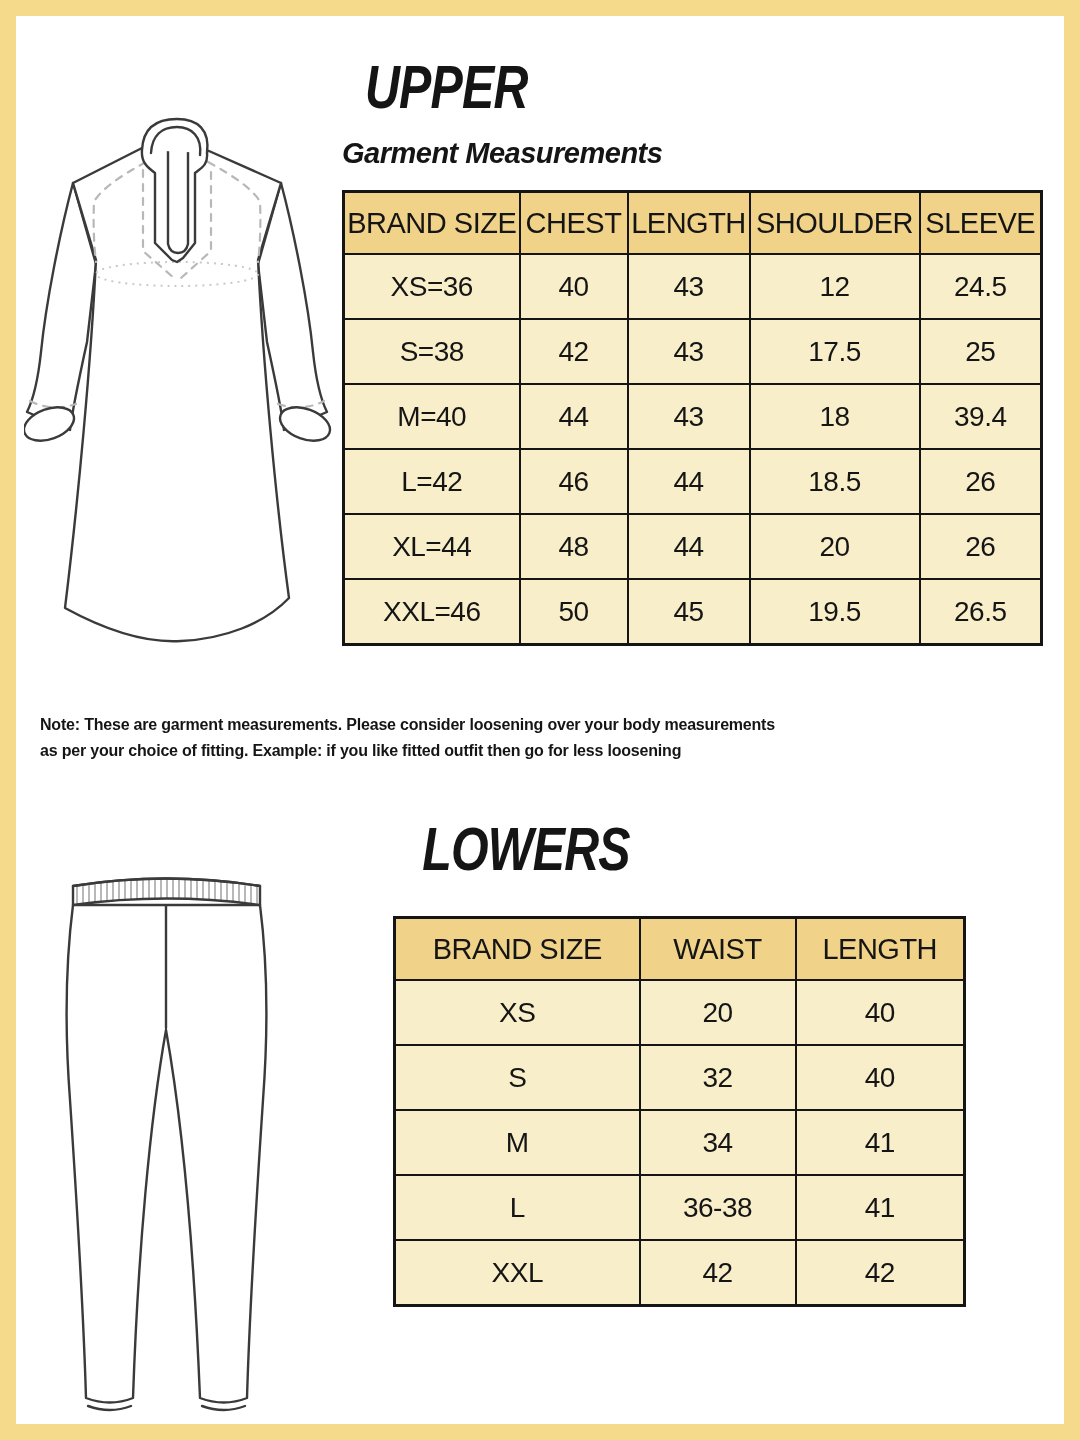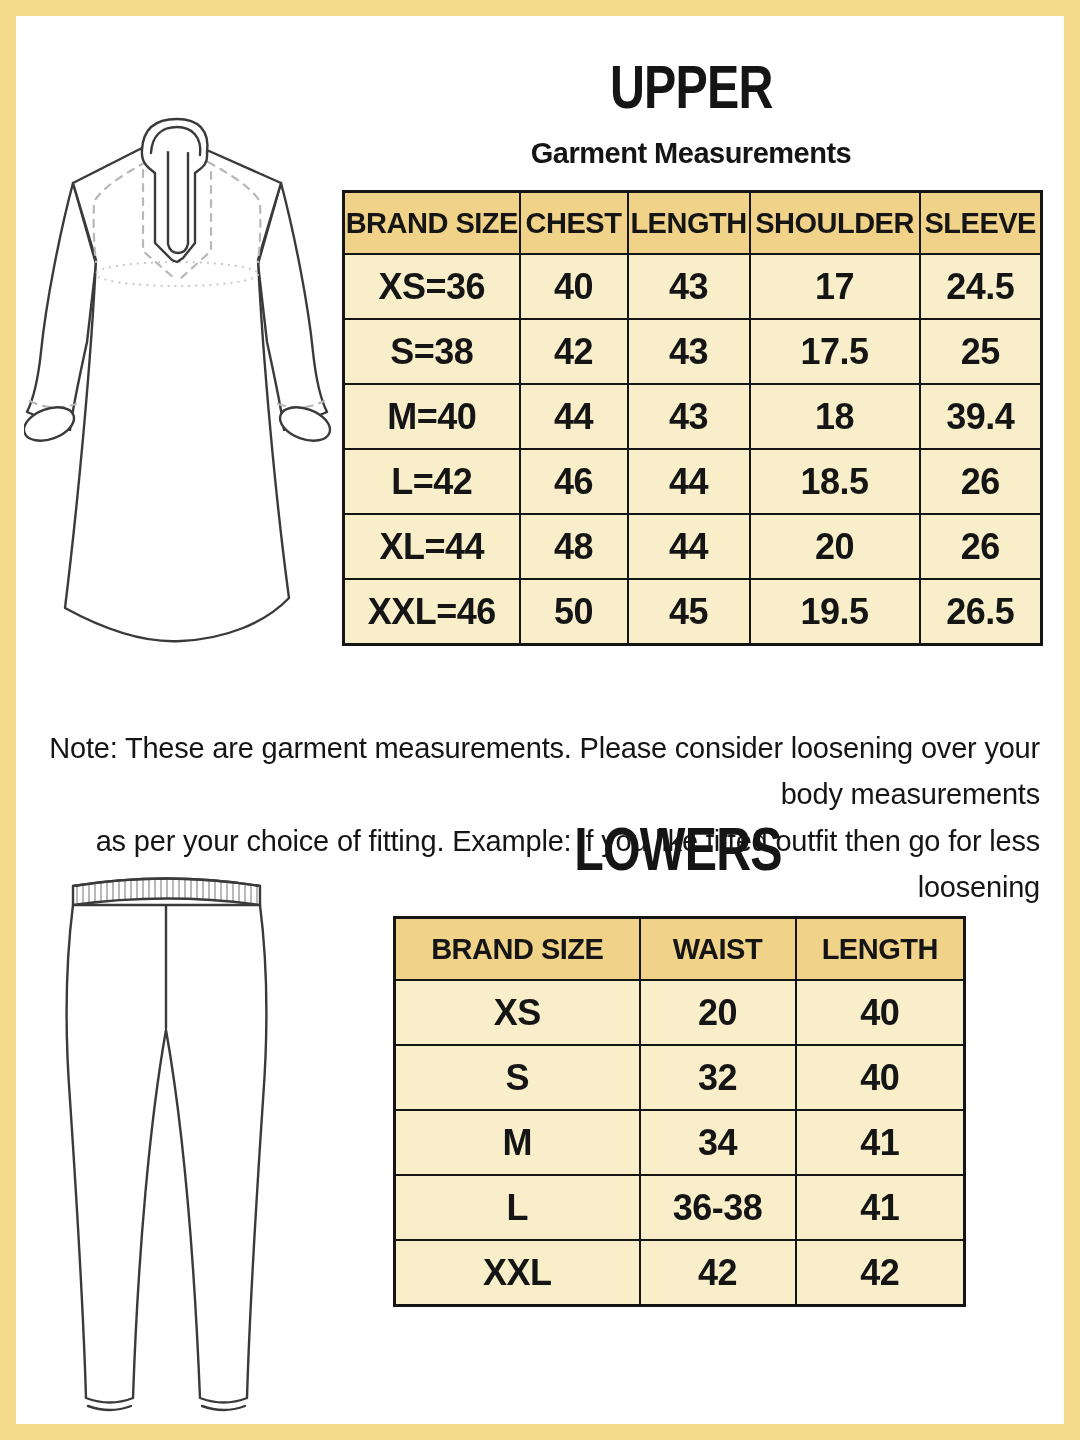--- a/index.html
+++ b/index.html
@@ -7,21 +7,21 @@
     position:relative;
     width:1080px;height:1440px;
     box-sizing:border-box;
     border:16px solid #F5DA8C;
     background:#ffffff;
     font-family:"Liberation Sans", sans-serif;
     color:#151515;
     overflow:hidden;
   }
   
-  .section-head{position:absolute;text-align:center;}
+  .section-head{position:absolute;text-align:left;font-style:italic;}
   .big-title{
     font-size:62px;font-weight:700;line-height:1.05;
     letter-spacing:-1px;white-space:nowrap;
   }
   .big-title .squeeze{display:inline-block;transform:scaleX(.78);transform-origin:center;}
   .sub-title{
     font-size:29px;font-weight:700;margin-top:18px;letter-spacing:-0.5px;
   }
   .upper-head{left:326px;top:38px;width:698px;}
   .lowers-head{left:377px;top:800px;width:570px;}
@@ -29,42 +29,42 @@
   
   table.size-table{
     position:absolute;
     border-collapse:collapse;
     table-layout:fixed;
     border:3px solid #151515;
   }
   table.size-table th, table.size-table td{
     border:2px solid #151515;
     text-align:center;vertical-align:middle;
-    font-weight:700;
+    font-weight:400;
     letter-spacing:-0.5px;
     padding:0;
   }
   table.size-table th{
     background:#F0D289;
     font-size:29px;
     height:60px;
   }
   table.size-table td{
     background:#F8EFCA;
-    font-size:36px;
+    font-size:28px;
     height:63px;
   }
   .upper-table{left:326px;top:174px;width:698px;}
   .lowers-table{left:377px;top:900px;width:570px;}
 
   
   .note{
     position:absolute;left:24px;top:680px;width:1000px;
-    text-align:right;
-    font-size:29px;font-weight:400;line-height:1.6;
+    text-align:left;
+    font-size:16px;font-weight:700;line-height:1.6;
     letter-spacing:-0.2px;
   }
 
   
   .illus{position:absolute;}
   .kurta-wrap{left:8px;top:96px;width:312px;height:545px;}
   .pants-wrap{left:28px;top:850px;width:330px;height:570px;}
   .illus svg{display:block;width:100%;height:100%;}
   .line{fill:none;stroke:#3a3a3a;stroke-width:2.4;stroke-linecap:round;stroke-linejoin:round;}
   .fillwhite{fill:#ffffff;}
@@ -126,21 +126,21 @@
           <th>LENGTH</th>
           <th>SHOULDER</th>
           <th>SLEEVE</th>
         </tr>
       </thead>
       <tbody>
         <tr>
           <td>XS=36</td>
           <td>40</td>
           <td>43</td>
-          <td>17</td>
+          <td>12</td>
           <td>24.5</td>
         </tr>
         <tr>
           <td>S=38</td>
           <td>42</td>
           <td>43</td>
           <td>17.5</td>
           <td>25</td>
         </tr>
         <tr>

